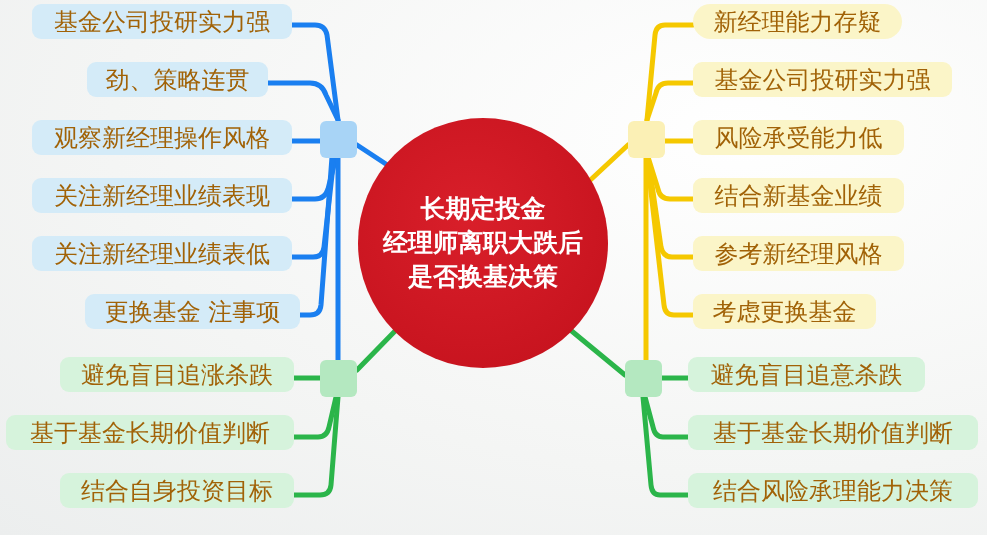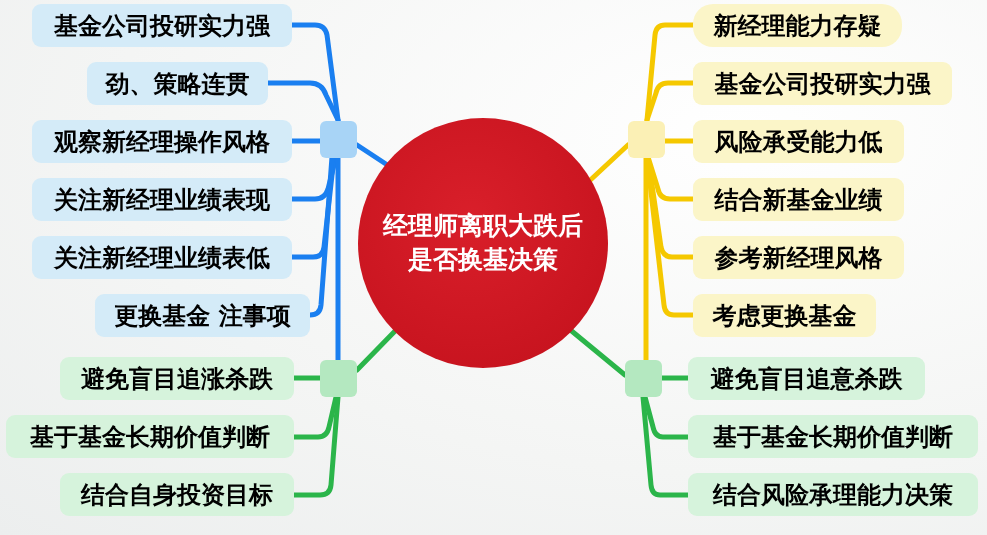--- a/index.html
+++ b/index.html
@@ -1,19 +1,19 @@
 <!DOCTYPE html>
 <html><head>
 <meta charset="utf-8">
 <style>
   html,body{margin:0;padding:0;}
   body{width:987px;height:535px;overflow:hidden;background:#f3f4f3;font-family:"DejaVu Sans","Liberation Sans",sans-serif;position:relative;}
   .bg{position:absolute;inset:0;background:radial-gradient(ellipse at 75% 25%,#ffffff 0%,#f4f5f4 60%,#eceeee 100%);}
   svg.lines{position:absolute;left:0;top:0;}
-  .box{position:absolute;height:43px;border-radius:9px;display:flex;align-items:center;justify-content:center;font-weight:bold;font-size:24px;color:#000000;white-space:nowrap;letter-spacing:0px;box-sizing:border-box;padding:0 10px;}
+  .box{position:absolute;height:35px;border-radius:9px;display:flex;align-items:center;justify-content:center;font-weight:normal;font-size:24px;color:#a16207;white-space:nowrap;letter-spacing:0px;box-sizing:border-box;padding:0 10px;}
   .box.blue{background:#d4ebf8;}
   .box.yellow{background:#fbf5c8;}
   .box.green{background:#d6f3dc;}
   .hub{position:absolute;width:37px;height:37px;border-radius:6px;}
   .hub.blue{background:#a8d4f6;}
   .hub.yellow{background:#fbf0b5;}
   .hub.green{background:#b4e8c0;}
   .center{position:absolute;left:358px;top:118px;width:250px;height:250px;border-radius:50%;background:radial-gradient(circle at 45% 40%,#d91f2a 0%,#c8141f 75%,#b8101a 100%);display:flex;flex-direction:column;align-items:center;justify-content:center;color:#fff;font-weight:bold;font-size:25px;line-height:34px;text-align:center;}
 </style>
 </head>
@@ -61,30 +61,31 @@
     </g>
   </g>
 </svg>
 
 <div class="hub blue" style="left:320px;top:121px;"></div>
 <div class="hub green" style="left:320px;top:360px;"></div>
 <div class="hub yellow" style="left:628px;top:121px;"></div>
 <div class="hub green" style="left:625px;top:360px;"></div>
 
 <div class="center">
+  <div>长期定投金</div>
   <div>经理师离职大跌后</div>
   <div>是否换基决策</div>
 </div>
 
 <div class="box blue" style="left:32px;top:4px;width:260px;">基金公司投研实力强</div>
 <div class="box blue" style="left:87px;top:62px;width:181px;">劲、策略连贯</div>
 <div class="box blue" style="left:32px;top:120px;width:260px;text-align:center;">观察新经理操作风格</div>
 <div class="box blue" style="left:32px;top:178px;width:260px;">关注新经理业绩表现</div>
 <div class="box blue" style="left:32px;top:236px;width:260px;">关注新经理业绩表低</div>
-<div class="box blue" style="left:95px;top:294px;width:215px;">更换基金 注事项</div>
+<div class="box blue" style="left:85px;top:294px;width:215px;">更换基金 注事项</div>
 
 <div class="box green" style="left:60px;top:357px;width:234px;">避免盲目追涨杀跌</div>
 <div class="box green" style="left:6px;top:415px;width:288px;">基于基金长期价值判断</div>
 <div class="box green" style="left:60px;top:473px;width:234px;">结合自身投资目标</div>
 
 <div class="box yellow" style="left:693px;top:4px;width:209px;border-radius:20px;">新经理能力存疑</div>
 <div class="box yellow" style="left:693px;top:62px;width:259px;">基金公司投研实力强</div>
 <div class="box yellow" style="left:693px;top:120px;width:211px;">风险承受能力低</div>
 <div class="box yellow" style="left:693px;top:178px;width:211px;">结合新基金业绩</div>
 <div class="box yellow" style="left:693px;top:236px;width:211px;">参考新经理风格</div>

